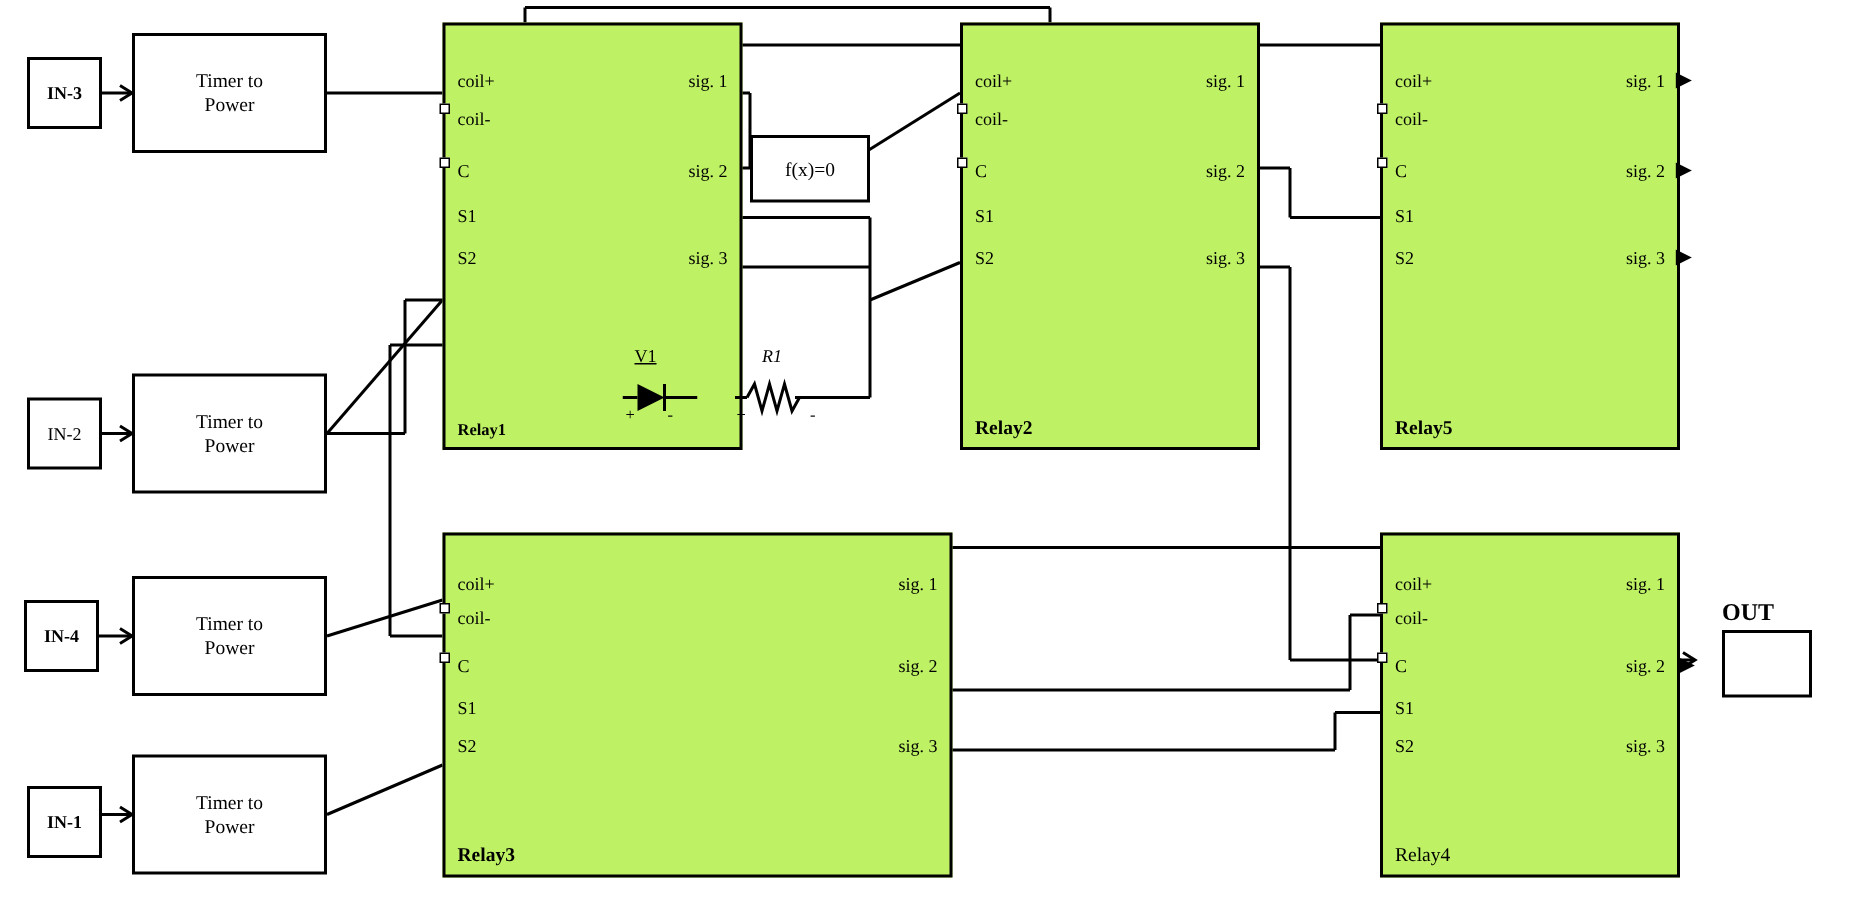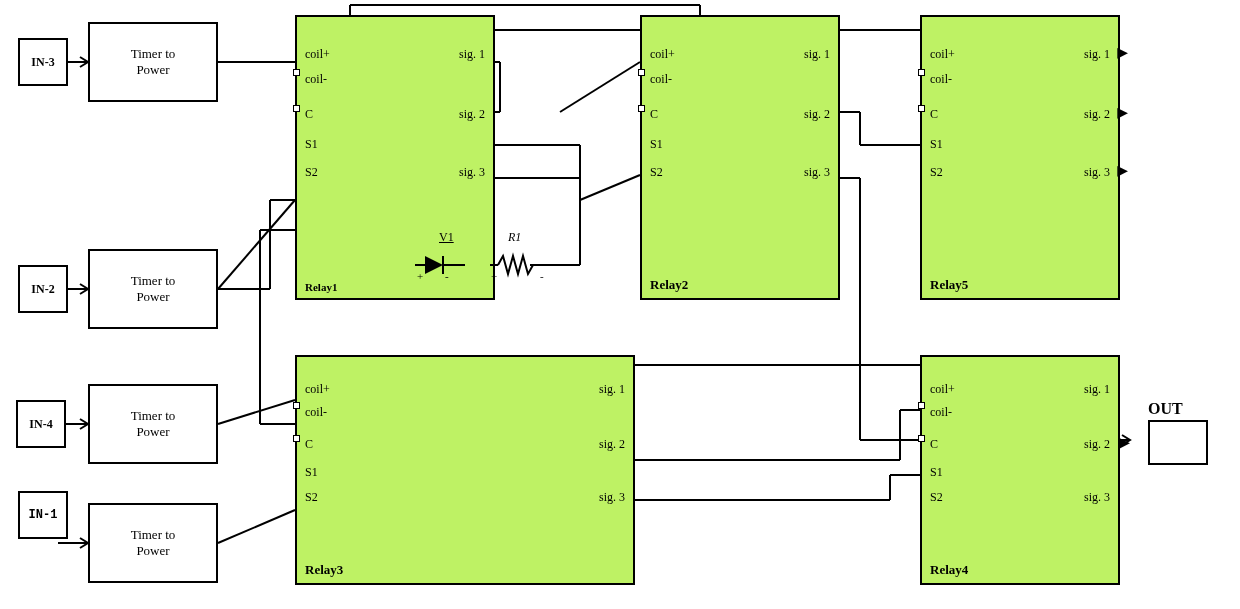--- a/index.html
+++ b/index.html
@@ -154,36 +154,36 @@
 
   <div class="block" style="left:18px; top:38px; width:50px; height:48px;">
     <span style="font-size:12px; font-weight:bold;">IN-3</span>
   </div>
 
   <div class="block" style="left:88px; top:22px; width:130px; height:80px;">
     <span>Timer to<br>Power</span>
   </div>
 
   <div class="block" style="left:18px; top:265px; width:50px; height:48px;">
-    <span style="font-size:12px; font-weight:bold;">IN-2</span>
+    <span style="font-size:12px; font-weight:normal;">IN-2</span>
   </div>
 
   <div class="block" style="left:88px; top:249px; width:130px; height:80px;">
     <span>Timer to<br>Power</span>
   </div>
 
   <div class="block" style="left:16px; top:400px; width:50px; height:48px;text-align:right;">
     <span style="font-size:12px; font-weight:bold;">IN-4</span>
   </div>
 
   <div class="block" style="left:88px; top:384px; width:130px; height:80px;">
     <span>Timer to<br>Power</span>
   </div>
 
-  <div class="block" style="left:18px; top:491px; width:50px; height:48px;font-family:Liberation Mono, monospace;">
+  <div class="block" style="left:18px; top:524px; width:50px; height:48px;">
     <span style="font-size:12px; font-weight:bold;">IN-1</span>
   </div>
 
   <div class="block" style="left:88px; top:503px; width:130px; height:80px;">
     <span>Timer to<br>Power</span>
   </div>
 
   <div class="relay-block" style="left:295px; top:15px; width:200px; height:285px;">
 
     <span style="position:absolute; left:8px; top:30px; font-size:12px;">coil+</span>
@@ -194,33 +194,36 @@
     <span style="position:absolute; left:8px; top:120px; font-size:12px;">S1</span>
     <span style="position:absolute; left:8px; top:148px; font-size:12px;">S2</span>
 
     <span style="position:absolute; right:8px; top:30px; font-size:12px;">sig. 1</span>
     <span style="position:absolute; right:8px; top:90px; font-size:12px;">sig. 2</span>
     <span style="position:absolute; right:8px; top:148px; font-size:12px;">sig. 3</span>
 
     <span style="position:absolute; bottom:5px; left:8px; font-size:11px; font-weight:bold;">Relay1</span>
   </div>
 
+  <div class="block" style="left:500px; top:90px; width:80px; height:45px; font-size:13px;">
+    <span>f(x)=0</span>
+  </div>
 
   <div style="position:absolute; left:415px; top:248px;">
     
     <svg width="50" height="35">
       <line x1="0" y1="17" x2="10" y2="17" stroke="#000" stroke-width="2"></line>
       <polygon points="10,8 10,26 28,17" fill="#000"></polygon>
       <line x1="28" y1="8" x2="28" y2="26" stroke="#000" stroke-width="2"></line>
       <line x1="28" y1="17" x2="50" y2="17" stroke="#000" stroke-width="2"></line>
 
       <text x="2" y="32" font-size="11" font-family="serif">+</text>
       <text x="30" y="32" font-size="11" font-family="serif">-</text>
     </svg>
-    <span style="position:absolute; top:-18px; left:24px; font-size:12px;text-decoration:underline;">V1</span>
+    <span style="position:absolute; top:-18px; left:8px; font-size:12px;text-decoration:underline;">V1</span>
   </div>
 
   <div style="position:absolute; left:490px; top:248px;">
     <svg width="65" height="35">
       <line x1="0" y1="17" x2="8" y2="17" stroke="#000" stroke-width="2"></line>
 
       <polyline points="8,17 13,8 18,26 23,8 28,26 33,8 38,26 43,17" stroke="#000" stroke-width="2" fill="none"></polyline>
       <line x1="43" y1="17" x2="65" y2="17" stroke="#000" stroke-width="2"></line>
 
       <text x="1" y="32" font-size="11" font-family="serif">+</text>
@@ -281,20 +284,20 @@
     <div class="port-sq" style="left:-4px; top:45px;"></div>
     <span style="position:absolute; left:8px; top:80px; font-size:12px;">C</span>
     <div class="port-sq" style="left:-4px; top:78px;"></div>
     <span style="position:absolute; left:8px; top:108px; font-size:12px;">S1</span>
     <span style="position:absolute; left:8px; top:133px; font-size:12px;">S2</span>
     <span style="position:absolute; right:8px; top:25px; font-size:12px;">sig. 1</span>
     <span style="position:absolute; right:8px; top:80px; font-size:12px;">sig. 2</span>
     <span style="position:absolute; right:8px; top:133px; font-size:12px;">sig. 3</span>
 
     <span style="position:absolute; right:-12px; top:77px; font-size:14px;">▶</span>
-    <span style="position:absolute; bottom:5px; left:8px; font-size:13px; font-weight:bold;">Relay4</span>
+    <span style="position:absolute; bottom:5px; left:8px; font-size:13px; font-weight:normal;">Relay4</span>
   </div>
 
   <span style="position:absolute; left:1148px; top:400px; font-size:16px; font-weight:bold;">OUT</span>
   <div class="block" style="left:1148px; top:420px; width:60px; height:45px;">
   </div>
 
 </div>
 
 </body></html>

